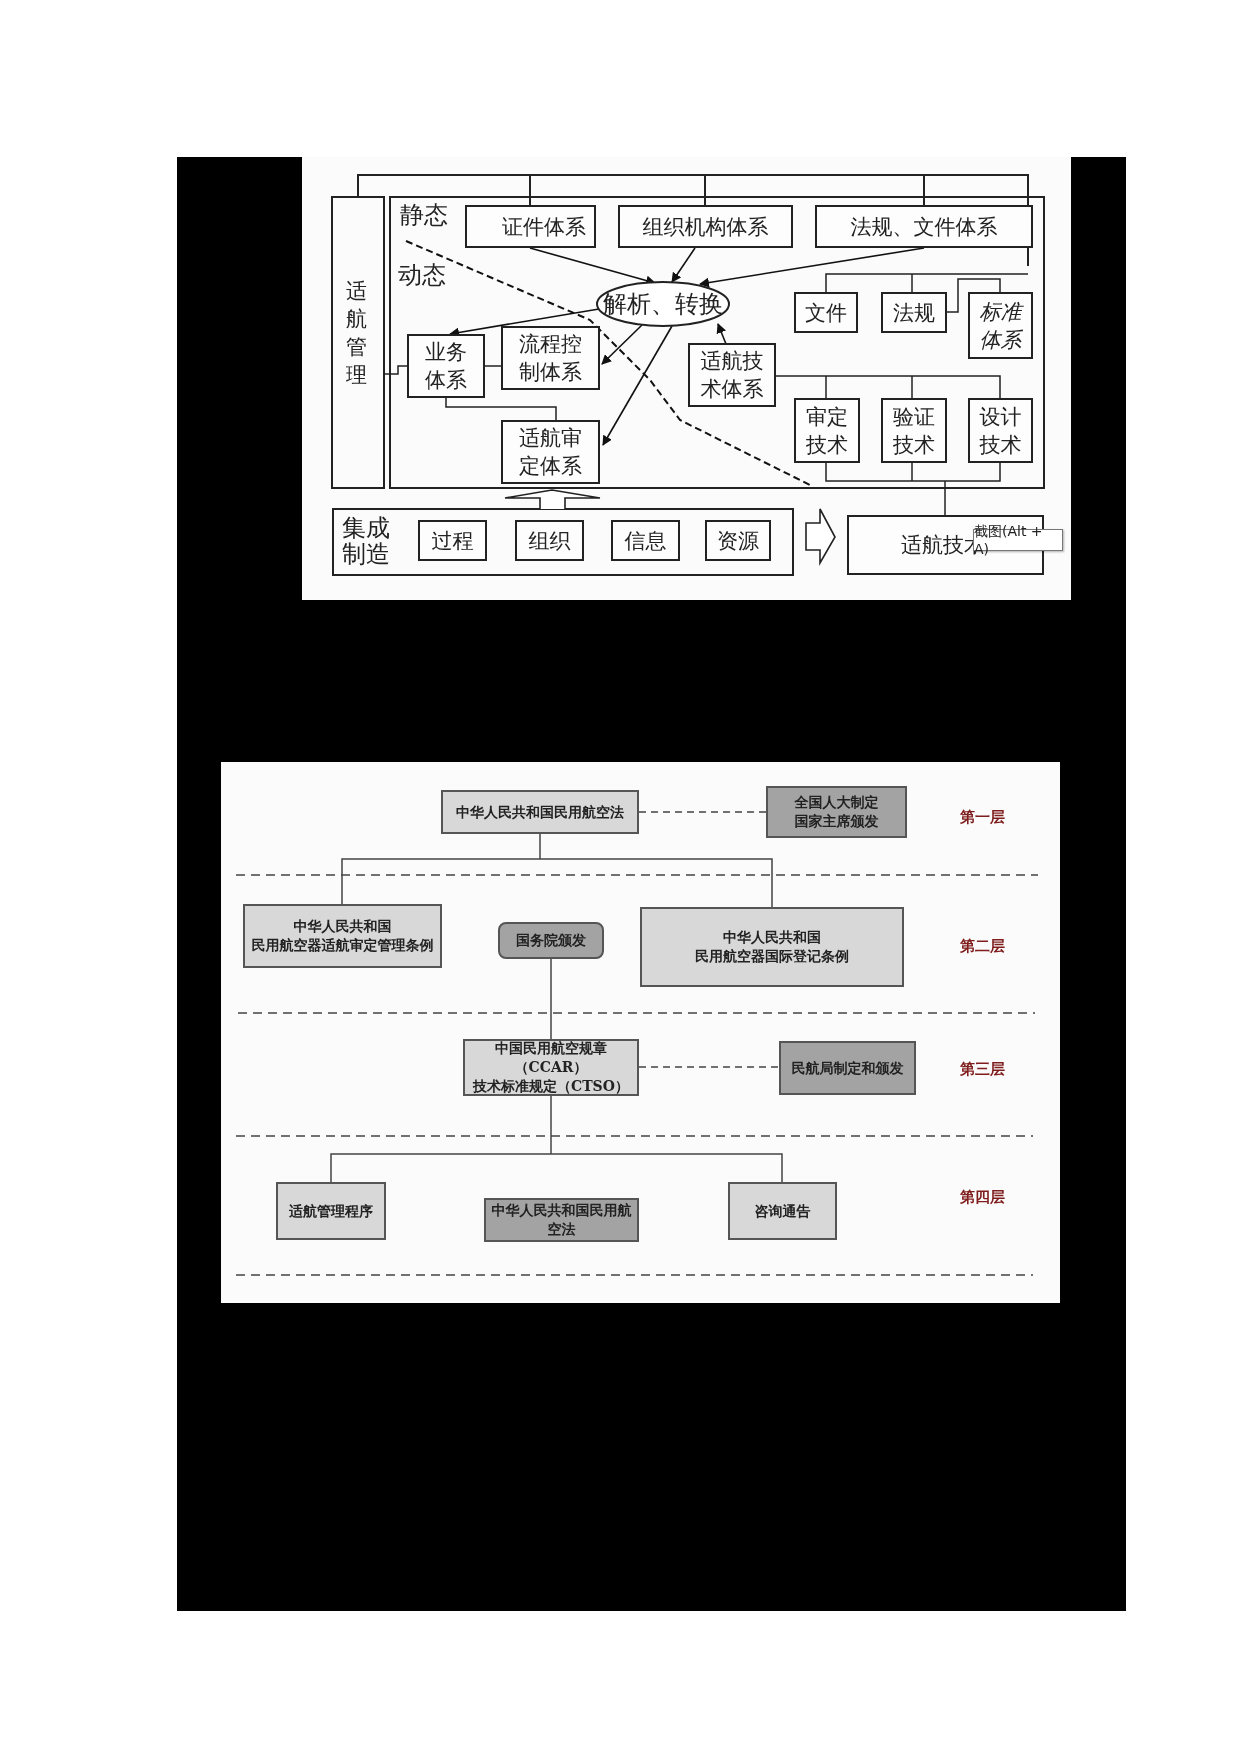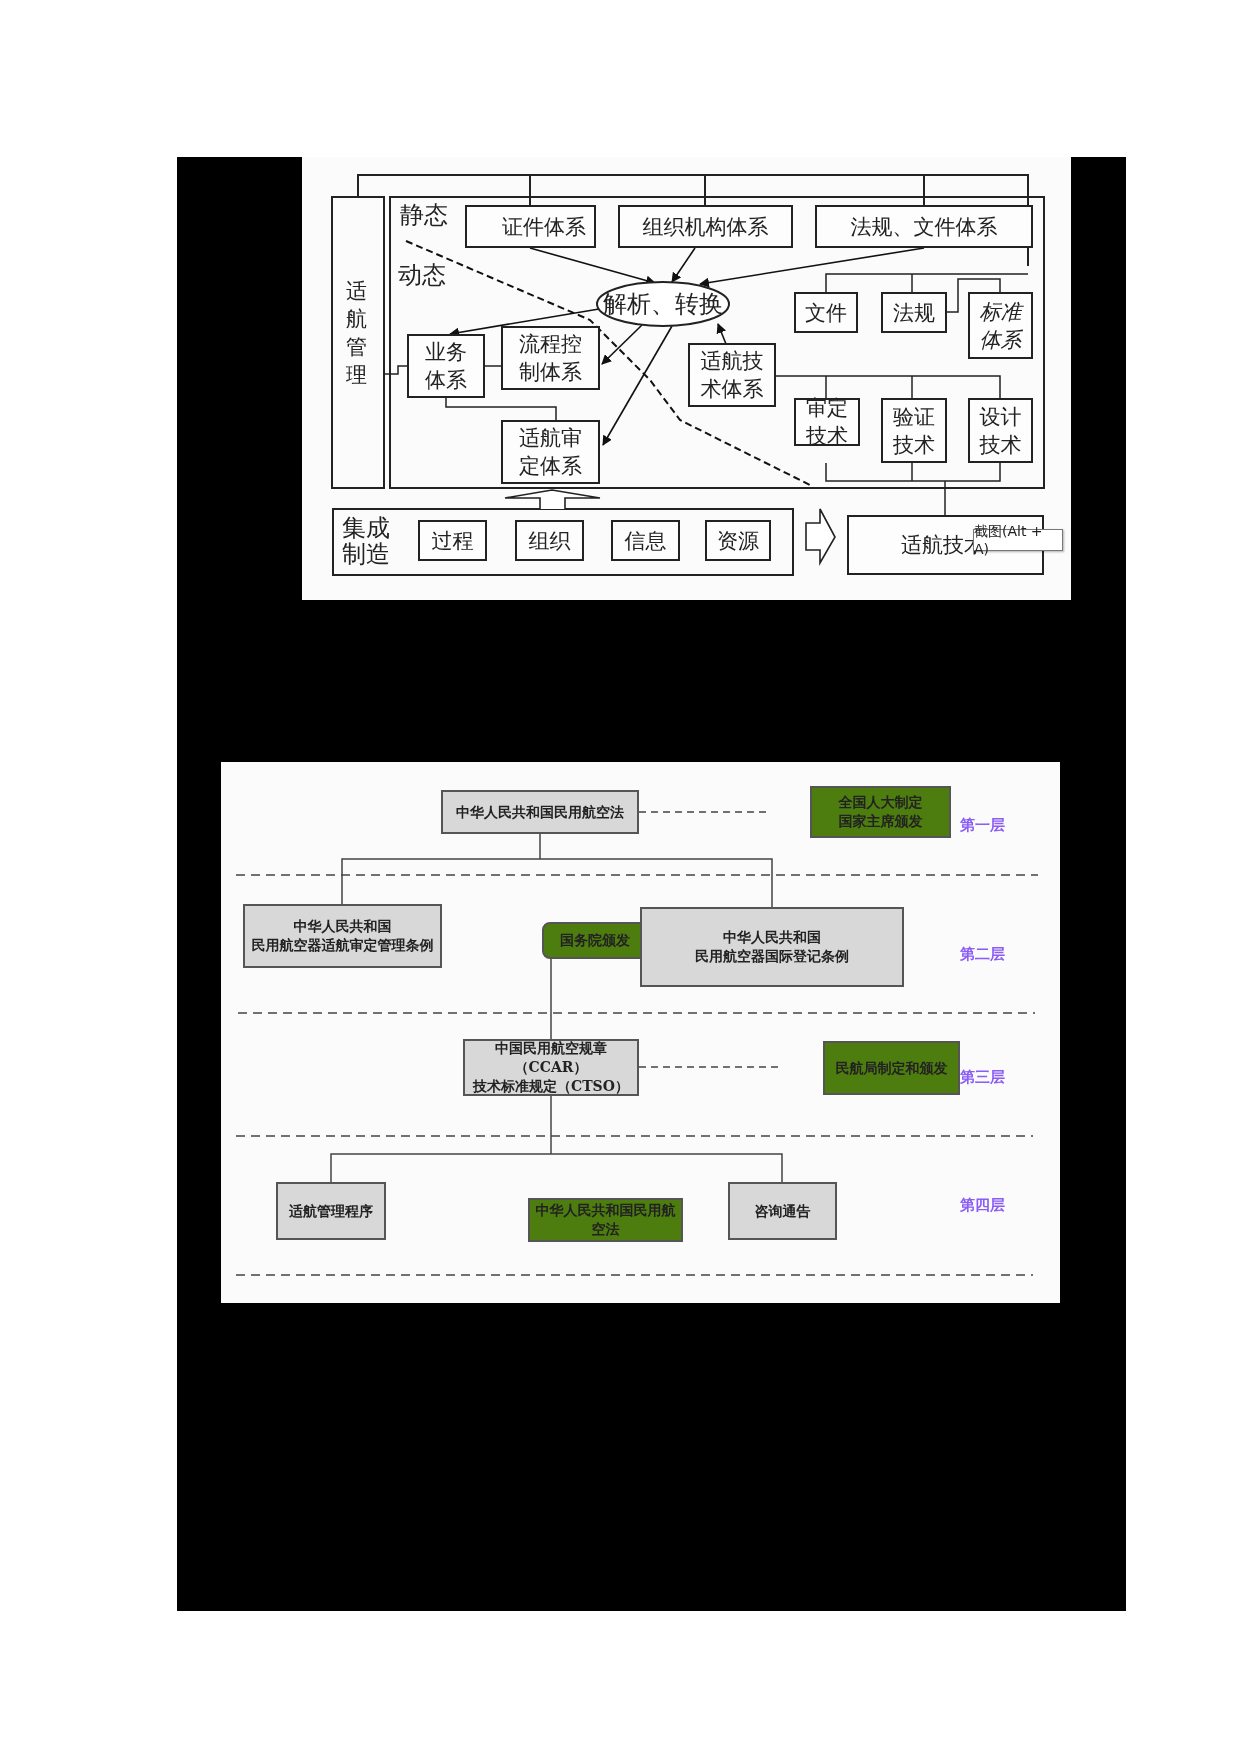--- a/index.html
+++ b/index.html
@@ -3,23 +3,23 @@
 <meta charset="utf-8">
 <style>
   html, body { margin:0; padding:0; background:#ffffff; }
   body { width:1240px; height:1754px; position:relative; overflow:hidden; font-family:"DejaVu Sans", sans-serif; }
   .abs { position:absolute; box-sizing:border-box; }
   .black-page { left:177px; top:157px; width:949px; height:1454px; background:#000; }
   .panel { background:#fbfbfb; }
   .box { border:2px solid #222; background:#fdfdfd; display:flex; align-items:center; justify-content:center; text-align:center; color:#222; font-size:21px; line-height:28px; white-space:pre-line; }
   .box2 { border:2px solid #555; display:flex; align-items:center; justify-content:center; text-align:center; color:#222; font-family:"DejaVu Serif", serif; font-weight:bold; font-size:14px; line-height:19px; white-space:pre-line; }
   .gray { background:#d8d8d8; }
-  .white { background:#4d7c0f;margin-left:44px; }
+  .white { background:#a3a3a3; }
   .lbl { color:#222; font-size:24px; line-height:26px; white-space:pre-line; }
-  .layer-lbl { color:#8b5cf6; font-family:"DejaVu Serif", serif; font-weight:bold; font-size:15px;margin-top:8px; }
+  .layer-lbl { color:#7f1d1d; font-family:"DejaVu Serif", serif; font-weight:bold; font-size:15px; }
   .tooltip { background:#fff; border:1px solid #777; font-size:14px; color:#222; display:flex; align-items:center; justify-content:center; box-shadow:1px 1px 2px rgba(0,0,0,0.3); }
   svg.overlay { position:absolute; left:0; top:0; pointer-events:none; }
 </style>
 </head>
 <body>
 
 <div class="abs black-page"></div>
 
 <div class="abs panel" style="left:302px;top:157px;width:769px;height:443px;"></div>
 
@@ -94,21 +94,21 @@
 定体系</div>
 
 <div class="abs box" style="left:794px;top:292px;width:64px;height:41px;">文件</div>
 <div class="abs box" style="left:881px;top:292px;width:66px;height:41px;">法规</div>
 <div class="abs box" style="left:968px;top:292px;width:65px;height:67px;font-style:italic;">标准
 体系</div>
 
 <div class="abs box" style="left:688px;top:343px;width:88px;height:64px;">适航技
 术体系</div>
 
-<div class="abs box" style="left:794px;top:398px;width:66px;height:48px;">审定
+<div class="abs box" style="left:794px;top:398px;width:66px;height:65px;">审定
 技术</div>
 <div class="abs box" style="left:881px;top:398px;width:66px;height:65px;">验证
 技术</div>
 <div class="abs box" style="left:968px;top:398px;width:65px;height:65px;">设计
 技术</div>
 
 <div class="abs lbl" style="left:342px;top:515px;line-height:26px;">集成
 制造</div>
 <div class="abs box" style="left:418px;top:520px;width:69px;height:41px;">过程</div>
 <div class="abs box" style="left:515px;top:520px;width:69px;height:41px;">组织</div>

